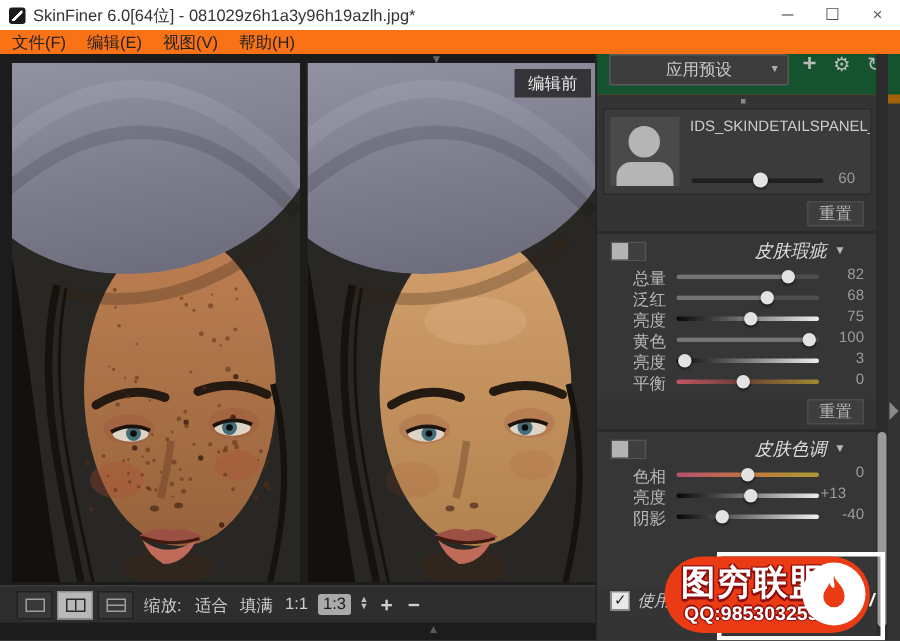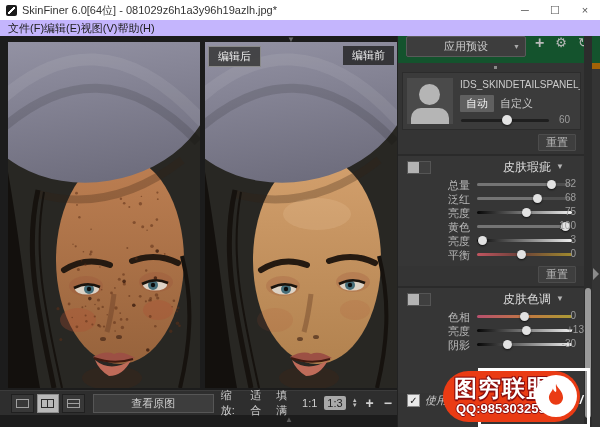--- a/index.html
+++ b/index.html
@@ -6,22 +6,22 @@
   #app{position:relative;width:600px;height:427px;background:#1d1d1d;overflow:hidden;
        font-family:"Liberation Sans",sans-serif;-webkit-font-smoothing:antialiased;}
   
   .titlebar{position:absolute;left:0;top:0;width:600px;height:20px;background:#fff;display:flex;align-items:center;}
   .app-ico{width:11px;height:11px;margin-left:6px;background:#1b1b1b;border-radius:2px;position:relative;}
   .app-ico::after{content:"";position:absolute;left:2px;top:2px;width:7px;height:7px;
        background:linear-gradient(135deg,transparent 42%,#fff 42%,#fff 62%,transparent 62%);}
   .title-text{margin-left:5px;font-size:11px;color:#333;white-space:nowrap;}
   .win-controls{margin-left:auto;display:flex;}
   .win-btn{width:30px;text-align:center;font-size:11px;color:#555;line-height:20px;cursor:default;}
-  .menubar{position:absolute;left:0;top:20px;width:600px;height:16px;background:#c4b5fd;display:flex;align-items:center;border-bottom:1px solid #e8e8e8;}
-  .menu-item{font-size:11px;color:#222;}
+  .menubar{position:absolute;left:0;top:20px;width:600px;height:16px;background:#f97316;display:flex;align-items:center;border-bottom:1px solid #e8e8e8;}
+  .menu-item{font-size:11px;color:#222;margin-left:14px;}
   .menu-item:first-child{margin-left:8px;}
   
   .photo-wrap{position:absolute;left:0;top:36px;width:397px;height:391px;background:#1c1c1c;}
   .collapse-top{position:absolute;left:287px;top:-1px;font-size:8px;color:#666;}
   .img-panel{position:absolute;top:6px;width:192px;height:346px;background:#282723;overflow:hidden;}
   .img-panel.before{left:8px;}
   .img-panel.after{left:205px;}
   .img-panel svg{display:block;}
   .img-label{position:absolute;top:4px;font-size:11px;color:#ececec;background:rgba(30,30,30,.78);padding:2px 9px;z-index:3;}
   .img-label.before{right:3px;}
@@ -68,27 +68,27 @@
   .tabs{position:absolute;left:57px;top:22px;display:flex;align-items:center;}
   .tab{font-size:11px;color:#c8c8c8;padding:1px 6px;}
   .tab.sel{background:#606060;color:#f0f0f0;border-radius:1px;}
   .card-track{position:absolute;left:58px;top:46px;width:88px;height:3px;background:#1f1f1f;border-radius:2px;}
   .card-knob{position:absolute;top:42px;width:10px;height:10px;border-radius:50%;background:#e4e4e4;box-shadow:0 1px 2px rgba(0,0,0,.6);}
   .card-val{position:absolute;right:10px;top:41px;font-size:10px;color:#9d9d9d;}
   .reset-row{position:absolute;left:0;width:186px;height:20px;}
   .reset-btn{position:absolute;right:8px;top:2px;background:#3e3e3e;border:1px solid #4c4c4c;color:#b5b5b5;
              font-size:11px;padding:0px 7px;border-radius:1px;}
   .section{position:absolute;left:0;width:186px;background:#363636;border-top:2px solid #2a2a2a;}
-  .shead{position:relative;height:21px;}
+  .shead{position:relative;height:21px;font-style:italic;}
   .toggle{position:absolute;left:9px;top:5px;width:22px;height:11px;background:#1f1f1f;border:1px solid #555;display:flex;box-sizing:content-box;}
   .toggle .on{width:11px;height:11px;background:#b3b3b3;}
   .toggle .off{width:11px;height:11px;background:#3f3f3f;}
   .shead-title{position:absolute;right:33px;top:3px;font-size:12px;color:#dcdcdc;}
   .shead-arrow{position:absolute;right:20px;top:6px;font-size:8px;color:#b5b5b5;}
-  .rows{position:relative;margin-left:26px;}
+  .rows{position:relative;}
   .srow{position:relative;height:14px;}
   .slab{position:absolute;left:0;top:1px;width:46px;text-align:right;font-size:11px;color:#b8b8b8;}
   .track{position:absolute;left:53px;top:6px;width:95px;height:3px;border-radius:2px;overflow:hidden;}
   .track .fill{height:100%;background:#747474;}
   .t-plain{background:#4e4e4e;}
   .t-luma{background:linear-gradient(90deg,#060606,#efefef);}
   .t-contrast{background:linear-gradient(90deg,#141414,#b8b8b8);}
   .t-balance{background:linear-gradient(90deg,#c25560,#6b4038 45%,#a08a2e);}
   .t-hue{background:linear-gradient(90deg,#b8506e,#c17a40 55%,#ab9b35);}
   .t-sat{background:linear-gradient(90deg,#6f7f88,#3f7a44 28%,#3a5fa0 52%,#7c3fa0 72%,#a23333 90%,#7a2222);}
@@ -315,33 +315,31 @@
   <path d="M87,318 Q103,331 123,318 Q115,334 101,334 Q91,328 87,318 Z" fill="#bf6b59"></path>
   <path d="M86,316 Q106,323 125,317" stroke="#40190f" stroke-width="2" fill="none"></path>
 
   <path d="M30,148 C16,210 30,268 46,346" stroke="#16120e" stroke-width="5" fill="none"></path>
   <path d="M36,150 C24,214 38,272 54,346" stroke="#16120e" stroke-width="2" fill="none"></path>
   <path d="M174,214 C186,262 182,304 172,346" stroke="#16120e" stroke-width="4" fill="none"></path>
   </svg>
       </div>
 
     <span class="img-label before" style="top:10px;">编辑前</span>
-    <span class="img-label after" style="top:10px;left:208px;">编辑后</span>
 
     <div class="btoolbar">
       <div class="vmb">
           <span class="vm-ic"></span>
         </div>
       <div class="vmb sel">
           <span class="vm-ic v"></span>
         </div>
       <div class="vmb">
           <span class="vm-ic h"></span>
         </div>
-      <div class="view-orig">查看原图</div>
       <div class="zoom-group">
         <span class="zlabel">缩放:</span>
         <span class="zopt">适合</span>
         <span class="zopt">填满</span>
         <span class="zopt">1:1</span>
         <span class="zopt sel">1:3</span>
         <span class="spinner">
           <span>▲</span>
           <span>▼</span>
         </span>
@@ -363,24 +361,20 @@
       <span class="tool-ic">↻</span>
     </div>
     <div class="sep-dot"></div>
 
     <div class="card">
       <div class="avatar">
         <span class="head"></span>
           <span class="body"></span>
       </div>
       <div class="card-title">IDS_SKINDETAILSPANEL_PORTR</div>
-      <div class="tabs">
-        <span class="tab sel">自动</span>
-        <span class="tab">自定义</span>
-      </div>
       <div class="card-track"></div>
       <div class="card-knob" id="card-knob" style="left: 98.76px;"></div>
       <span class="card-val">60</span>
     </div>
 
     <div class="reset-row" style="top:96px;">
       <span class="reset-btn">重置</span>
     </div>
 
     <div class="section" style="top:118px;height:110px;">
@@ -455,27 +449,27 @@
           <div class="srow">
             <span class="slab">色相</span>
             <div class="track t-hue"></div>
             <div class="knob" style="left: 96px;"></div>
             <span class="slab" style="left: auto; right: 8px; width: 34px; font-size: 10px; color: rgb(157, 157, 157);">0</span>
           </div>
           <div class="srow">
             <span class="slab">亮度</span>
             <div class="track t-luma"></div>
             <div class="knob" style="left: 97.9px;"></div>
-            <span class="slab" style="left: auto; right: 0; width: 34px; font-size: 10px; color: rgb(157, 157, 157);">+13</span>
+            <span class="slab" style="left: auto; right: 20px; width: 34px; font-size: 10px; color: rgb(157, 157, 157);">+13</span>
           </div>
           <div class="srow">
             <span class="slab">阴影</span>
             <div class="track t-luma"></div>
             <div class="knob" style="left: 78.9px;"></div>
-            <span class="slab" style="left: auto; right: 8px; width: 34px; font-size: 10px; color: rgb(157, 157, 157);">-30</span>
+            <span class="slab" style="left: auto; right: 8px; width: 34px; font-size: 10px; color: rgb(157, 157, 157);">-40</span>
           </div>
         </div>
     </div>
 
     <div class="cb-row">
       <span class="cb">✓</span>
       <span class="cb-label">使用</span>
     </div>
 
     <div class="sb-track">

